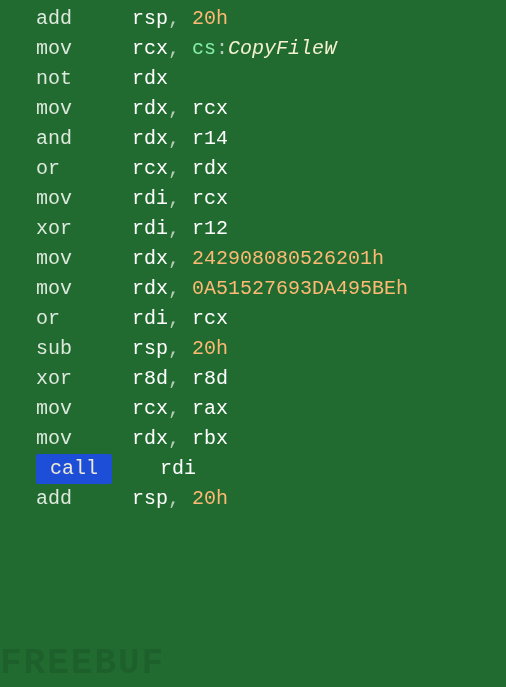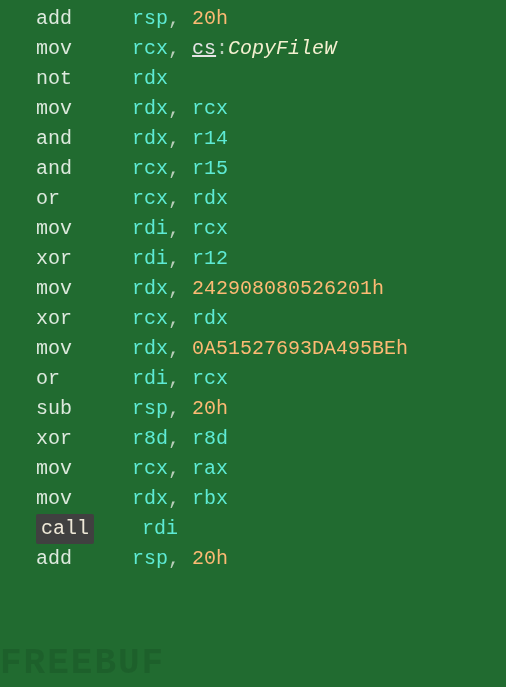--- a/index.html
+++ b/index.html
@@ -16,25 +16,25 @@
   }
   .code {
     padding-top: 4px;
   }
   .row {
     white-space: pre;
     height: 30px;
   }
   .c-ind { color: #b8cdb9; }          
   .c-mn  { color: #dde9dd; margin-top: 28px; }          
-  .c-reg { color: #5eead4; }          
+  .c-reg { color: #ffffff; }          
   .c-num { color: #fdba74; }          
-  .c-seg { color: #e5e5e5; text-decoration: underline; }          
+  .c-seg { color: #86efac; }          
   .c-sym { color: #f4f0d0; font-style: italic; }          
-  .c-call{ display:inline-block; color:#efe9d8; background:#404040; padding:0 5px; border-radius:2px; }
+  .c-call{ display:inline-block; color:#efe9d8; background:#1d4ed8; padding:0 14px; border-radius:2px; }
   .watermark {
     position: absolute;
     left: 0;
     bottom: 8px;
     color: rgba(0,0,0,0.10);
     font-family: inherit;
     font-size: 36px;
     font-weight: 700;
     letter-spacing: 2px;
     pointer-events: none;
@@ -42,26 +42,24 @@
 </style>
 </head>
 <body>
 
 <div id="code" class="code">
     <div class="row"><span class="c-ind">   </span><span class="c-mn">add</span><span class="c-ind">     </span><span class="c-reg">rsp</span><span class="c-ind">, </span><span class="c-num">20h</span></div>
     <div class="row"><span class="c-ind">   </span><span class="c-mn">mov</span><span class="c-ind">     </span><span class="c-reg">rcx</span><span class="c-ind">, </span><span class="c-seg">cs</span><span class="c-ind">:</span><span class="c-sym">CopyFileW</span></div>
     <div class="row"><span class="c-ind">   </span><span class="c-mn">not</span><span class="c-ind">     </span><span class="c-reg">rdx</span></div>
     <div class="row"><span class="c-ind">   </span><span class="c-mn">mov</span><span class="c-ind">     </span><span class="c-reg">rdx</span><span class="c-ind">, </span><span class="c-reg">rcx</span></div>
     <div class="row"><span class="c-ind">   </span><span class="c-mn">and</span><span class="c-ind">     </span><span class="c-reg">rdx</span><span class="c-ind">, </span><span class="c-reg">r14</span></div>
-    <div class="row"><span class="c-ind">   </span><span class="c-mn">and</span><span class="c-ind">     </span><span class="c-reg">rcx</span><span class="c-ind">, </span><span class="c-reg">r15</span></div>
     <div class="row"><span class="c-ind">   </span><span class="c-mn">or</span><span class="c-ind">      </span><span class="c-reg">rcx</span><span class="c-ind">, </span><span class="c-reg">rdx</span></div>
     <div class="row"><span class="c-ind">   </span><span class="c-mn">mov</span><span class="c-ind">     </span><span class="c-reg">rdi</span><span class="c-ind">, </span><span class="c-reg">rcx</span></div>
     <div class="row"><span class="c-ind">   </span><span class="c-mn">xor</span><span class="c-ind">     </span><span class="c-reg">rdi</span><span class="c-ind">, </span><span class="c-reg">r12</span></div>
     <div class="row"><span class="c-ind">   </span><span class="c-mn">mov</span><span class="c-ind">     </span><span class="c-reg">rdx</span><span class="c-ind">, </span><span class="c-num">242908080526201h</span></div>
-    <div class="row"><span class="c-ind">   </span><span class="c-mn">xor</span><span class="c-ind">     </span><span class="c-reg">rcx</span><span class="c-ind">, </span><span class="c-reg">rdx</span></div>
     <div class="row"><span class="c-ind">   </span><span class="c-mn">mov</span><span class="c-ind">     </span><span class="c-reg">rdx</span><span class="c-ind">, </span><span class="c-num">0A51527693DA495BEh</span></div>
     <div class="row"><span class="c-ind">   </span><span class="c-mn">or</span><span class="c-ind">      </span><span class="c-reg">rdi</span><span class="c-ind">, </span><span class="c-reg">rcx</span></div>
     <div class="row"><span class="c-ind">   </span><span class="c-mn">sub</span><span class="c-ind">     </span><span class="c-reg">rsp</span><span class="c-ind">, </span><span class="c-num">20h</span></div>
     <div class="row"><span class="c-ind">   </span><span class="c-mn">xor</span><span class="c-ind">     </span><span class="c-reg">r8d</span><span class="c-ind">, </span><span class="c-reg">r8d</span></div>
     <div class="row"><span class="c-ind">   </span><span class="c-mn">mov</span><span class="c-ind">     </span><span class="c-reg">rcx</span><span class="c-ind">, </span><span class="c-reg">rax</span></div>
     <div class="row"><span class="c-ind">   </span><span class="c-mn">mov</span><span class="c-ind">     </span><span class="c-reg">rdx</span><span class="c-ind">, </span><span class="c-reg">rbx</span></div>
     <div class="row"><span class="c-ind">   </span><span class="c-call">call</span><span class="c-ind">    </span><span class="c-reg">rdi</span></div>
     <div class="row"><span class="c-ind">   </span><span class="c-mn">add</span><span class="c-ind">     </span><span class="c-reg">rsp</span><span class="c-ind">, </span><span class="c-num">20h</span></div>
   </div>
 <div class="watermark">FREEBUF</div>

